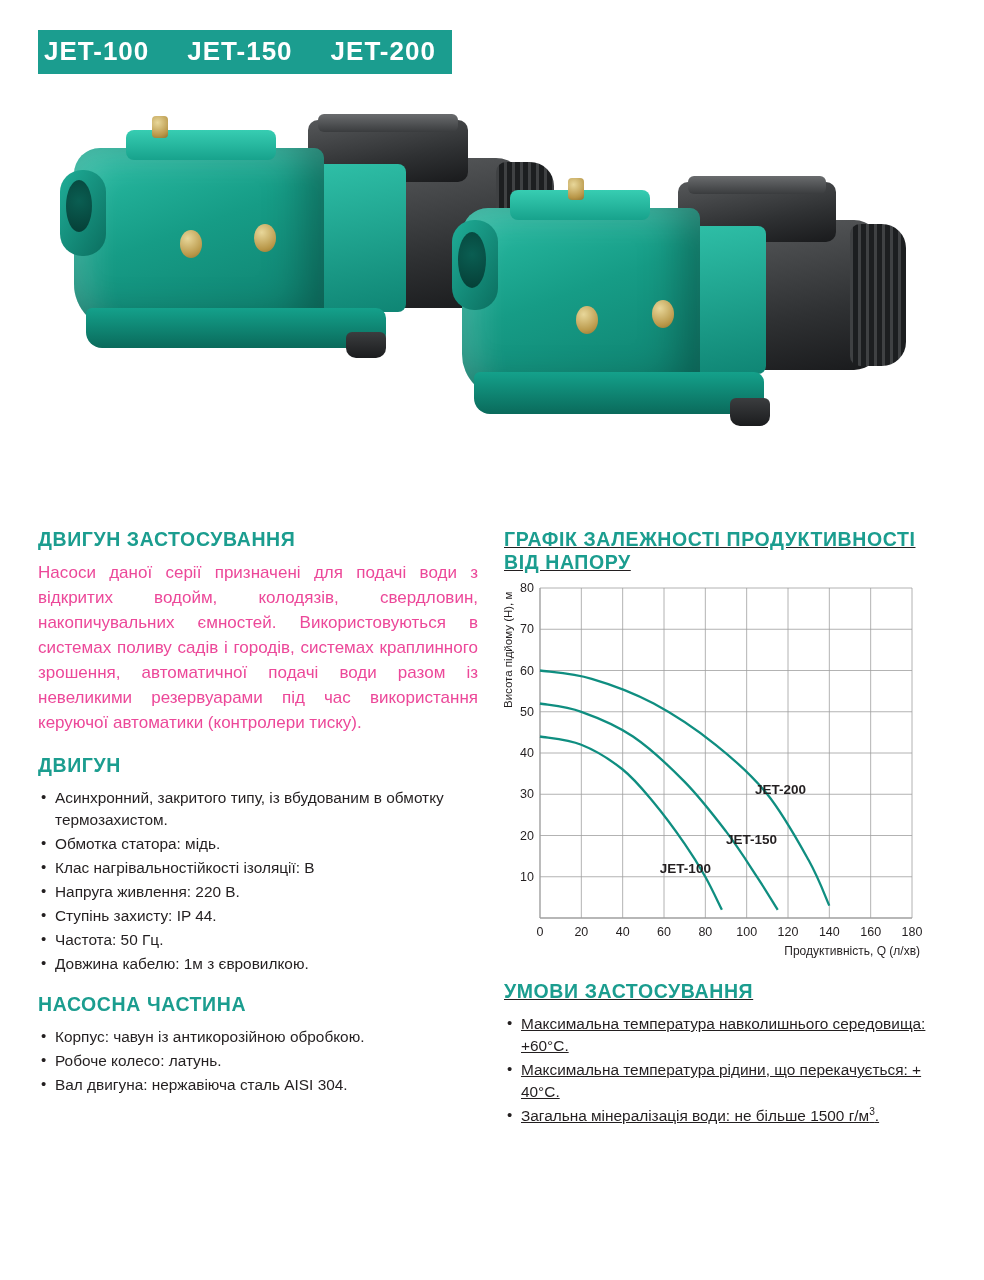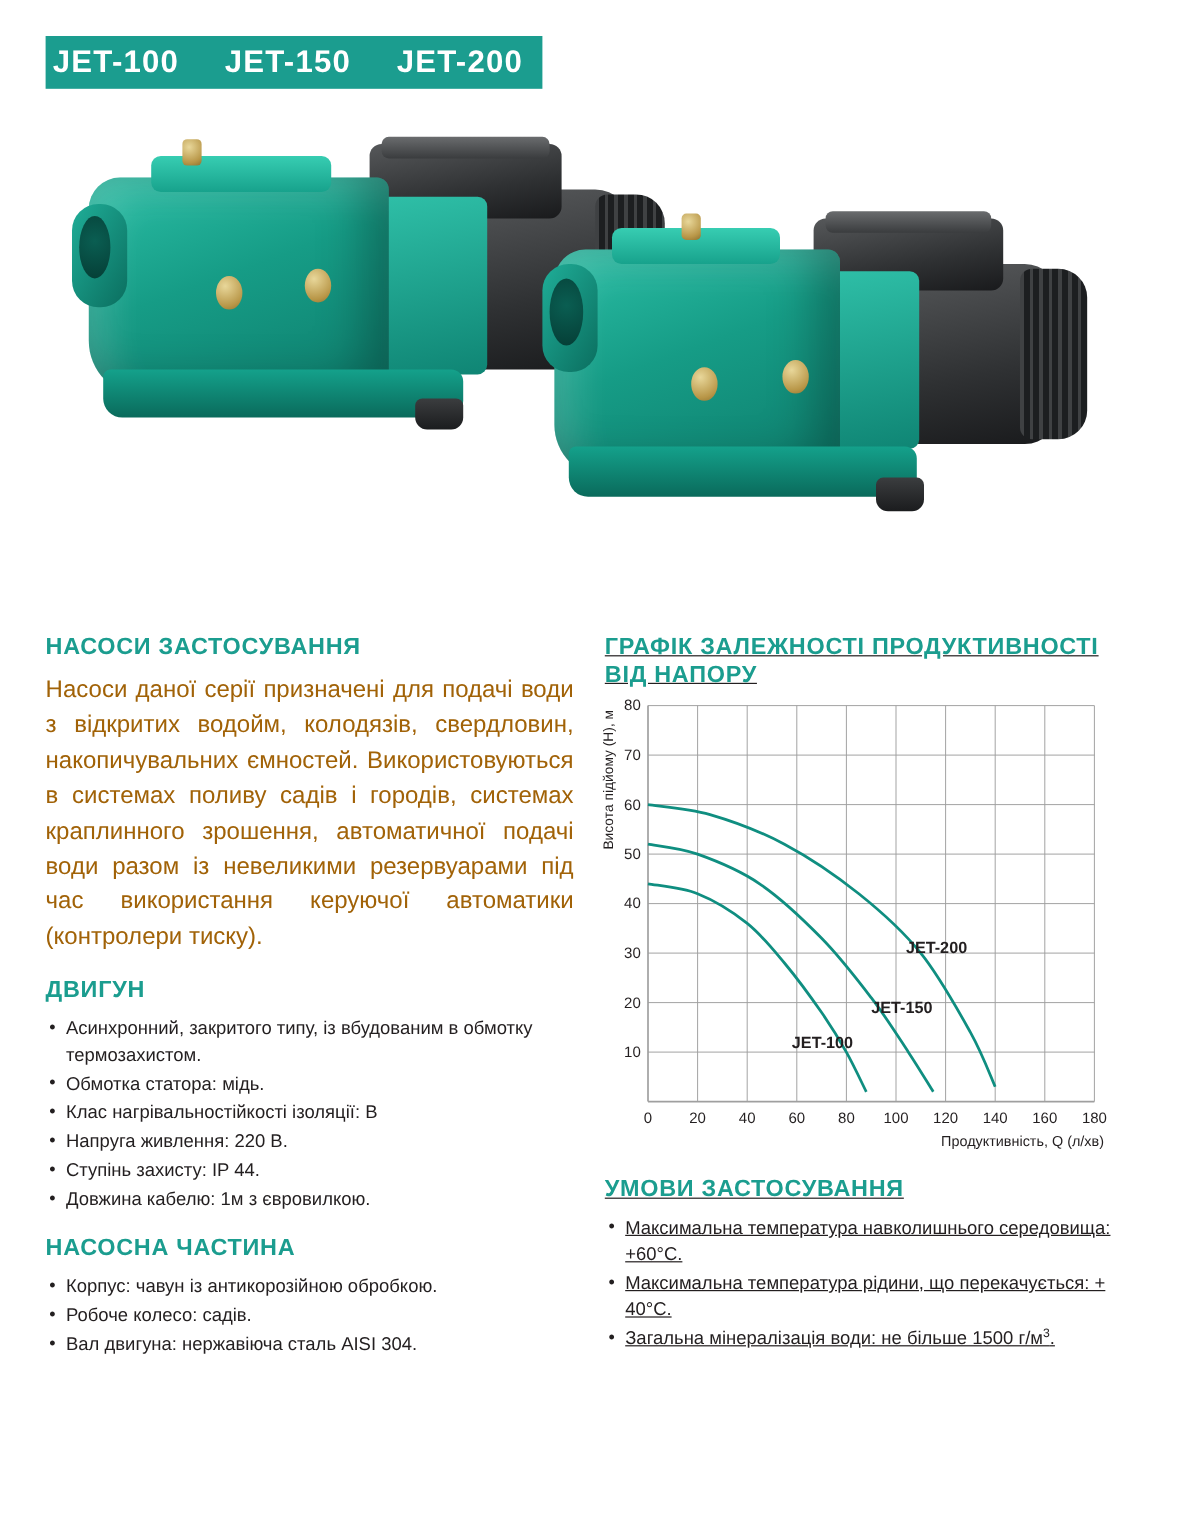--- a/index.html
+++ b/index.html
@@ -91,24 +91,24 @@
     font-size: 19.5px;
     font-weight: bold;
     letter-spacing: 0.6px;
     margin: 0 0 10px 0;
     line-height: 1.18;
   }
   h2.section.tight { margin-bottom: 6px; }
 
   p.body {
     margin: 0 0 18px 0;
-    font-size: 20px;
+    font-size: 17px;
     line-height: 1.47;
     text-align: justify;
-    color: #a16207;
+    color: #ec4899;
   }
 
   ul.bullets {
     list-style: none;
     margin: 0 0 18px 0;
     padding: 0;
   }
   ul.bullets li {
     position: relative;
     padding-left: 17px;
@@ -241,37 +241,38 @@
       <div class="brass" style="left:200px; top:142px; width:22px; height:28px;"></div>
       <div class="body-main" style="left:22px; top:214px; width:290px; height:42px; border-radius:6px 10px 14px 16px; background:linear-gradient(180deg,#14a18b,#0a6a5b);"></div>
       <div class="foot" style="left:278px; top:240px; width:40px; height:28px; border-radius:6px 6px 10px 10px;"></div>
     </div>
   </div>
 
   <div class="content">
 
     <div class="col-left">
 
-      <h2 class="section">НАСОСИ ЗАСТОСУВАННЯ</h2>
+      <h2 class="section">ДВИГУН ЗАСТОСУВАННЯ</h2>
       <p class="body">Насоси даної серії призначені для подачі води з відкритих водойм, колодязів, свердловин, накопичувальних ємностей. Використовуються в системах поливу садів і городів, системах краплинного зрошення, автоматичної подачі води разом із невеликими резервуарами під час використання керуючої автоматики (контролери тиску).</p>
 
       <h2 class="section">ДВИГУН</h2>
       <ul class="bullets">
         <li>Асинхронний, закритого типу, із вбудованим в обмотку термозахистом.</li>
         <li>Обмотка статора: мідь.</li>
         <li>Клас нагрівальностійкості ізоляції: В</li>
         <li>Напруга живлення: 220 В.</li>
         <li>Ступінь захисту: IP 44.</li>
+        <li>Частота: 50 Гц.</li>
         <li>Довжина кабелю: 1м з євровилкою.</li>
       </ul>
 
       <h2 class="section">НАСОСНА ЧАСТИНА</h2>
       <ul class="bullets">
         <li>Корпус: чавун із антикорозійною обробкою.</li>
-        <li>Робоче колесо: садів.</li>
+        <li>Робоче колесо: латунь.</li>
         <li>Вал двигуна: нержавіюча сталь AISI 304.</li>
       </ul>
 
     </div>
 
     <div class="col-right">
 
       <h2 class="section tight">ГРАФІК ЗАЛЕЖНОСТІ ПРОДУКТИВНОСТІ ВІД НАПОРУ</h2>
 
       <div class="chart-wrap">

